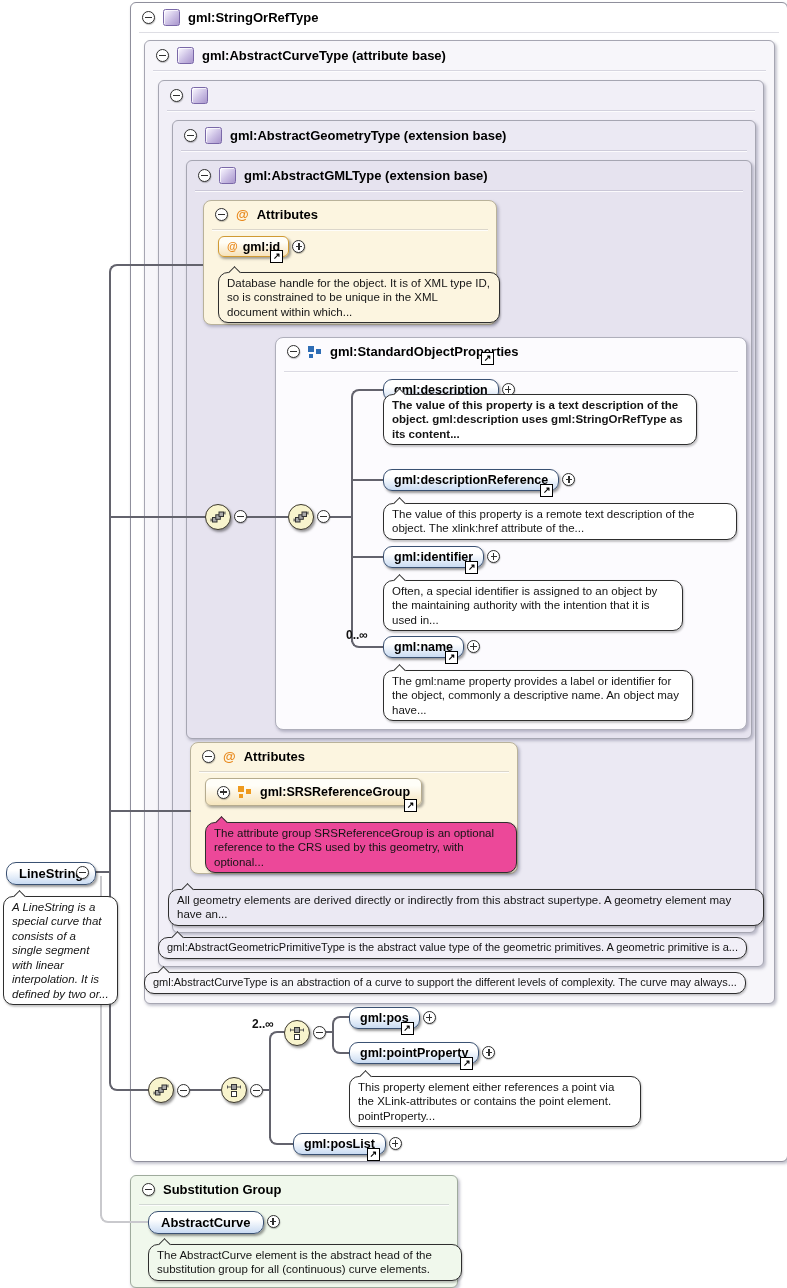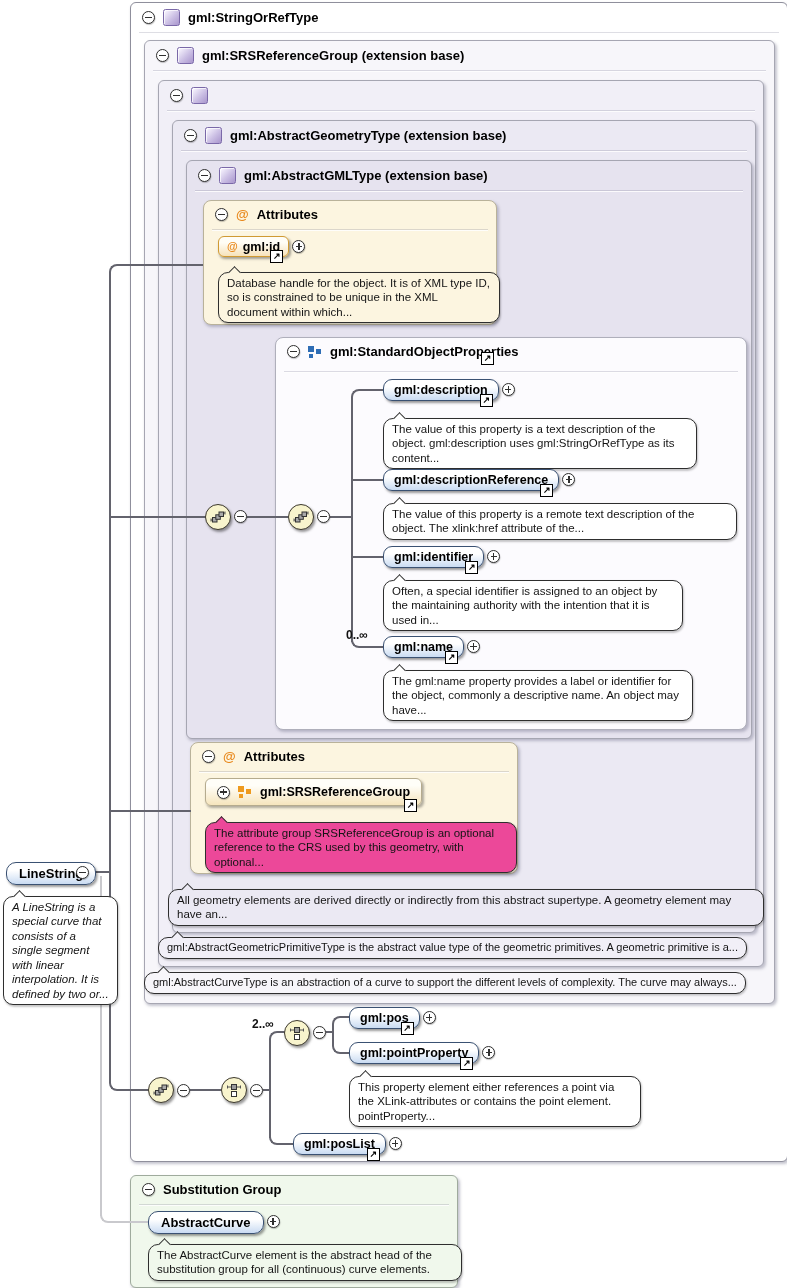--- a/index.html
+++ b/index.html
@@ -87,21 +87,21 @@
       <span class="ct-icon"></span>
       <span>gml:StringOrRefType</span>
     </div>
     <div class="hdiv"></div>
   </div>
 
   <div class="box" style="left:144px;top:40px;width:629px;height:962px;background:#f7f6fa;">
     <div class="hdr">
       <span class="minus-circ"></span>
       <span class="ct-icon"></span>
-      <span>gml:SRSReferenceGroup (extension base)</span>
+      <span>gml:AbstractCurveType (attribute base)</span>
     </div>
     <div class="hdiv"></div>
   </div>
 
   <div class="box" style="left:158px;top:80px;width:604px;height:885px;background:#f1eff7;">
     <div class="hdr">
       <span class="minus-circ"></span>
       <span class="ct-icon"></span>
     </div>
     <div class="hdiv"></div>
@@ -276,21 +276,21 @@
     <span>Database handle for the object. It is of XML type ID, so is constrained to be unique in the XML document within which...</span>
   </div>
 
   <span class="link-icon abs" style="left:481px;top:352px;">↗</span>
 
   <div class="pill-group" style="left:383px;top:379px;">
     <span class="elem">gml:description</span>
     <span class="link-icon link-at-br">↗</span>
     <span class="plus-circ plus-at-right"></span>
   </div>
-  <div class="bubble" style="left:383px;top:418px;width:296px;">
+  <div class="bubble" style="left:383px;top:394px;width:296px;font-weight:bold;">
     <span class="ptr"></span>
     <span>The value of this property is a text description of the object. gml:description uses gml:StringOrRefType as its content...</span>
   </div>
 
   <div class="pill-group" style="left:383px;top:469px;">
     <span class="elem">gml:descriptionReference</span>
     <span class="link-icon link-at-br">↗</span>
     <span class="plus-circ plus-at-right"></span>
   </div>
   <div class="bubble" style="left:383px;top:503px;width:336px;">

